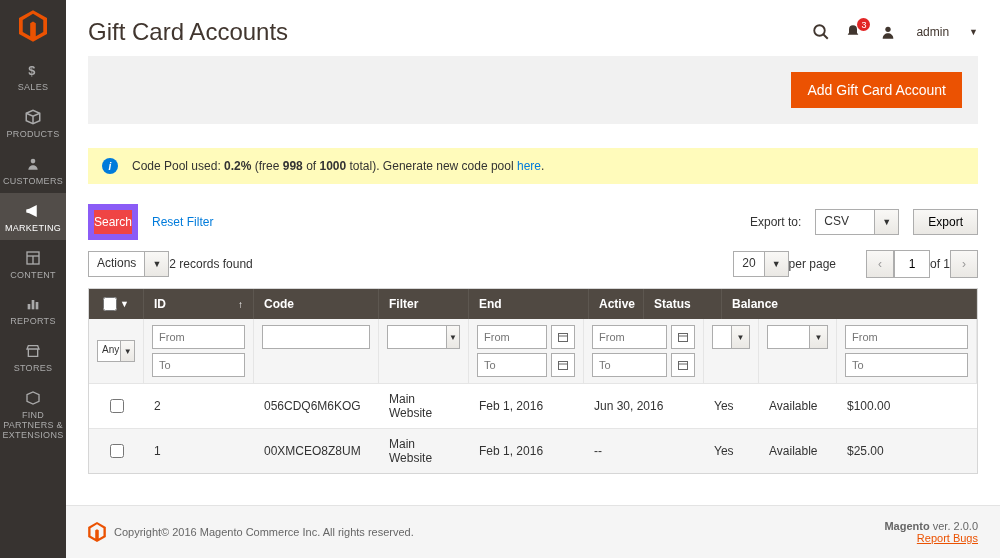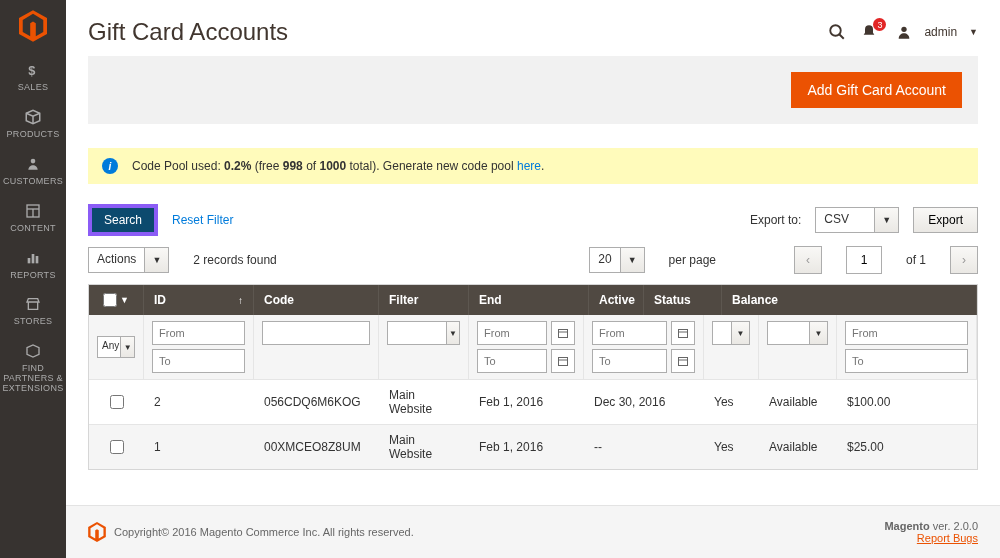--- a/index.html
+++ b/index.html
@@ -9,35 +9,35 @@
 .sidebar .logo svg { width: 28px; height: 32px; }
 .sidebar .nav-item { padding: 8px 2px 6px; cursor: pointer; }
 .sidebar .nav-item .icon { height: 20px; display: flex; align-items: center; justify-content: center; margin-bottom: 3px; }
 .sidebar .nav-item.active { background: #524d49; color: #fff; }
 .sidebar .nav-item .lbl { line-height: 1.1; letter-spacing: 0.3px; }
 .main { flex: 1; display: flex; flex-direction: column; overflow: hidden; }
 .header { display: flex; align-items: center; padding: 18px 22px 10px; }
 .header h1 { font-size: 24px; font-weight: 400; color: #41362f; flex: 1; }
 .header .hicon { width: 26px; display: flex; align-items: center; justify-content: center; cursor: pointer; position: relative; margin-left: 6px; }
 .badge { position: absolute; top: -5px; right: -4px; background: #e22626; color: #fff; font-size: 9px; width: 13px; height: 13px; border-radius: 50%; display: flex; align-items: center; justify-content: center; }
-.user { margin-left: 14px; display: flex; align-items: center; cursor: pointer; font-size: 12px; color: #41362f; gap: 12px; }
+.user { margin-left: 14px; display: flex; align-items: center; cursor: pointer; font-size: 12px; color: #41362f; gap: 20px; }
 .actionbar { background: #f1f1f1; margin: 0 22px; padding: 16px; display: flex; justify-content: flex-end; }
 .btn-primary { background: #eb5202; color: #fff; border: none; padding: 10px 16px; font-size: 14px; cursor: pointer; }
 .notice { background: #fffbbb; margin: 24px 22px 0; padding: 10px 14px; display: flex; align-items: center; gap: 14px; font-size: 12px; }
 .notice .info-icon { width: 16px; height: 16px; background: #007bdb; color: #fff; border-radius: 50%; display: flex; align-items: center; justify-content: center; font-weight: bold; font-size: 10px; font-style: italic; }
 .notice a { color: #007bdb; text-decoration: none; }
 .toolbar { margin: 20px 22px 0; display: flex; align-items: center; gap: 14px; font-size: 12px; }
-.btn-dark { background: #0c4a6e; color: #fff; border: 4px solid #8b5cf6; padding: 5px 12px; cursor: pointer; font-size: 12px; }
+.btn-dark { background: #ef4444; color: #fff; border: 6px solid #8b5cf6; padding: 5px 0; cursor: pointer; font-size: 12px; }
 .link { color: #007bdb; text-decoration: none; cursor: pointer; }
 .spacer { flex: 1; }
 .select-wrap { display: flex; }
 .sel { border: 1px solid #adadad; padding: 4px 8px; background: #fff; height: 26px; font-size: 12px; min-width: 60px; }
 .sel-btn { border: 1px solid #adadad; border-left: none; background: linear-gradient(#f9f8f6,#eae8e4); width: 24px; height: 26px; display: flex; align-items: center; justify-content: center; cursor: pointer; }
 .btn-std { background: linear-gradient(#f9f8f6,#eae8e4); border: 1px solid #adadad; padding: 5px 14px; font-size: 12px; cursor: pointer; height: 26px; }
-.toolbar2 { margin: 10px 22px 0; display: flex; align-items: center; gap: 24px; font-size: 12px; }
+.toolbar2 { margin: 10px 22px 0; display: flex; align-items: center; gap: 0; font-size: 12px; }
 .pagebtn { width: 28px; height: 28px; background: linear-gradient(#f9f8f6,#eae8e4); border: 1px solid #adadad; display: flex; align-items: center; justify-content: center; cursor: pointer; color: #999; }
 .pageinput { width: 36px; height: 28px; border: 1px solid #adadad; text-align: center; font-size: 12px; }
 .grid { margin: 10px 22px 0; border: 1px solid #d6d6d6; }
 .grid-head { display: flex; background: #504942; color: #fff; font-size: 12px; font-weight: 600; }
 .cell { padding: 8px 10px; border-right: 1px solid rgba(255,255,255,0.08); display: flex; align-items: center; }
 .grid-filter { display: flex; background: #f5f5f5; }
 .grid-filter .cell { border-right: 1px solid #e5e5e5; padding: 6px 8px; flex-direction: column; gap: 4px; align-items: stretch; }
 .filt-input { border: 1px solid #adadad; height: 24px; font-size: 11px; padding: 0 6px; width: 100%; background: #fff; }
 .date-row { display: flex; gap: 4px; }
 .date-row .filt-input { flex: 1; }
@@ -89,20 +89,28 @@
     </div>
   <div class="nav-item">
       <div class="icon">
         <svg width="14" height="18" viewBox="0 0 24 24" fill="#aaa">
           <circle cx="12" cy="7" r="4"></circle>
           <path d="M4 22c0-5 4-8 8-8s8 3 8 8z"></path>
         </svg>
       </div>
       <div class="lbl">CUSTOMERS</div>
     </div>
+  <div class="nav-item active">
+      <div class="icon">
+        <svg width="18" height="18" viewBox="0 0 24 24" fill="#fff">
+          <path d="M3 10v4l4 1 10 5V4L7 9z"></path>
+        </svg>
+      </div>
+      <div class="lbl">MARKETING</div>
+    </div>
   <div class="nav-item">
       <div class="icon">
         <svg width="16" height="16" viewBox="0 0 24 24" fill="none" stroke="#aaa" stroke-width="2">
           <rect x="3" y="3" width="18" height="18"></rect>
           <line x1="3" y1="9" x2="21" y2="9"></line>
           <line x1="12" y1="9" x2="12" y2="21"></line>
         </svg>
       </div>
       <div class="lbl">CONTENT</div>
     </div>
@@ -309,21 +317,21 @@
         </div>
     </div>
     <div class="grid-row">
       <div class="cell c-chk">
           <input type="checkbox" class="chk" style="">
         </div>
       <div class="cell c-id">2</div>
       <div class="cell c-code">056CDQ6M6KOG</div>
       <div class="cell c-web">Main Website</div>
       <div class="cell c-created">Feb 1, 2016</div>
-      <div class="cell c-end">Dec 30, 2016</div>
+      <div class="cell c-end">Jun 30, 2016</div>
       <div class="cell c-active">Yes</div>
       <div class="cell c-status">Available</div>
       <div class="cell c-balance">$100.00</div>
     </div>
     <div class="grid-row">
       <div class="cell c-chk">
           <input type="checkbox" class="chk" style="">
         </div>
       <div class="cell c-id">1</div>
       <div class="cell c-code">00XMCEO8Z8UM</div>

